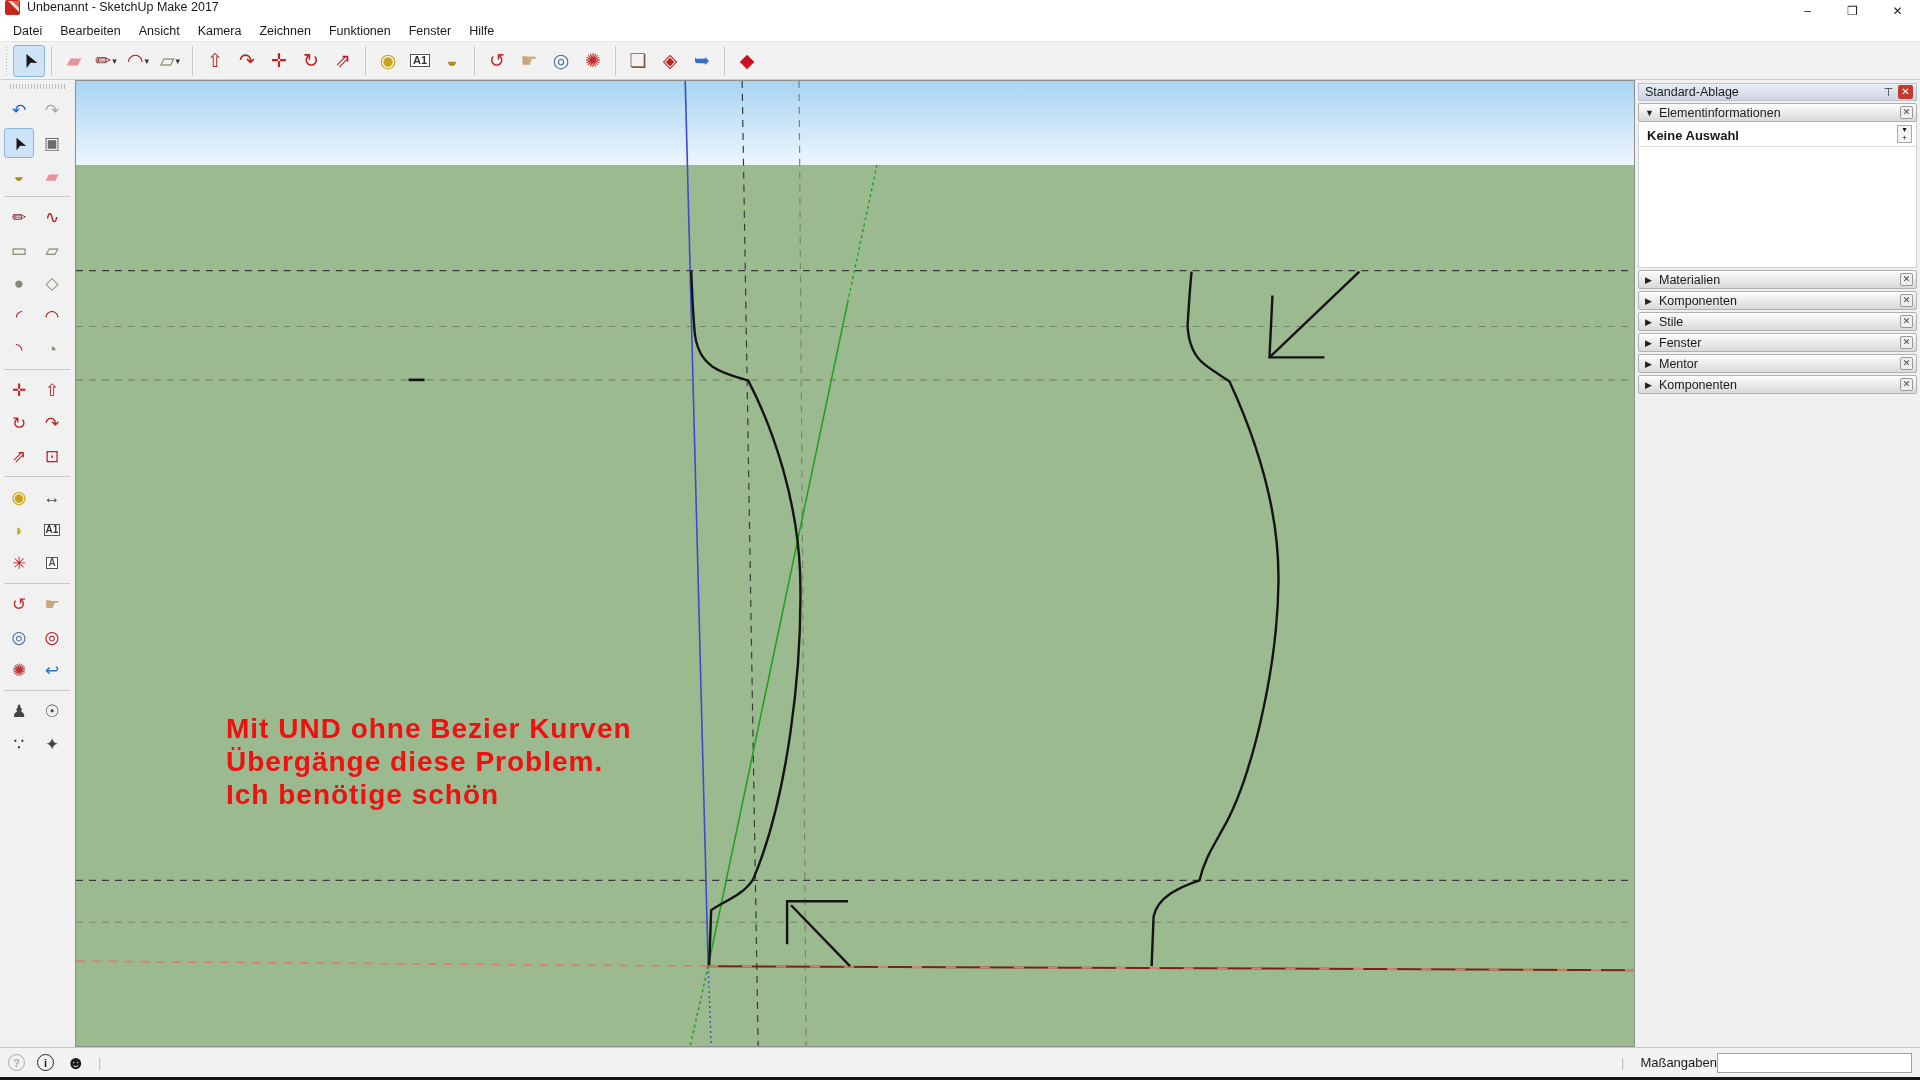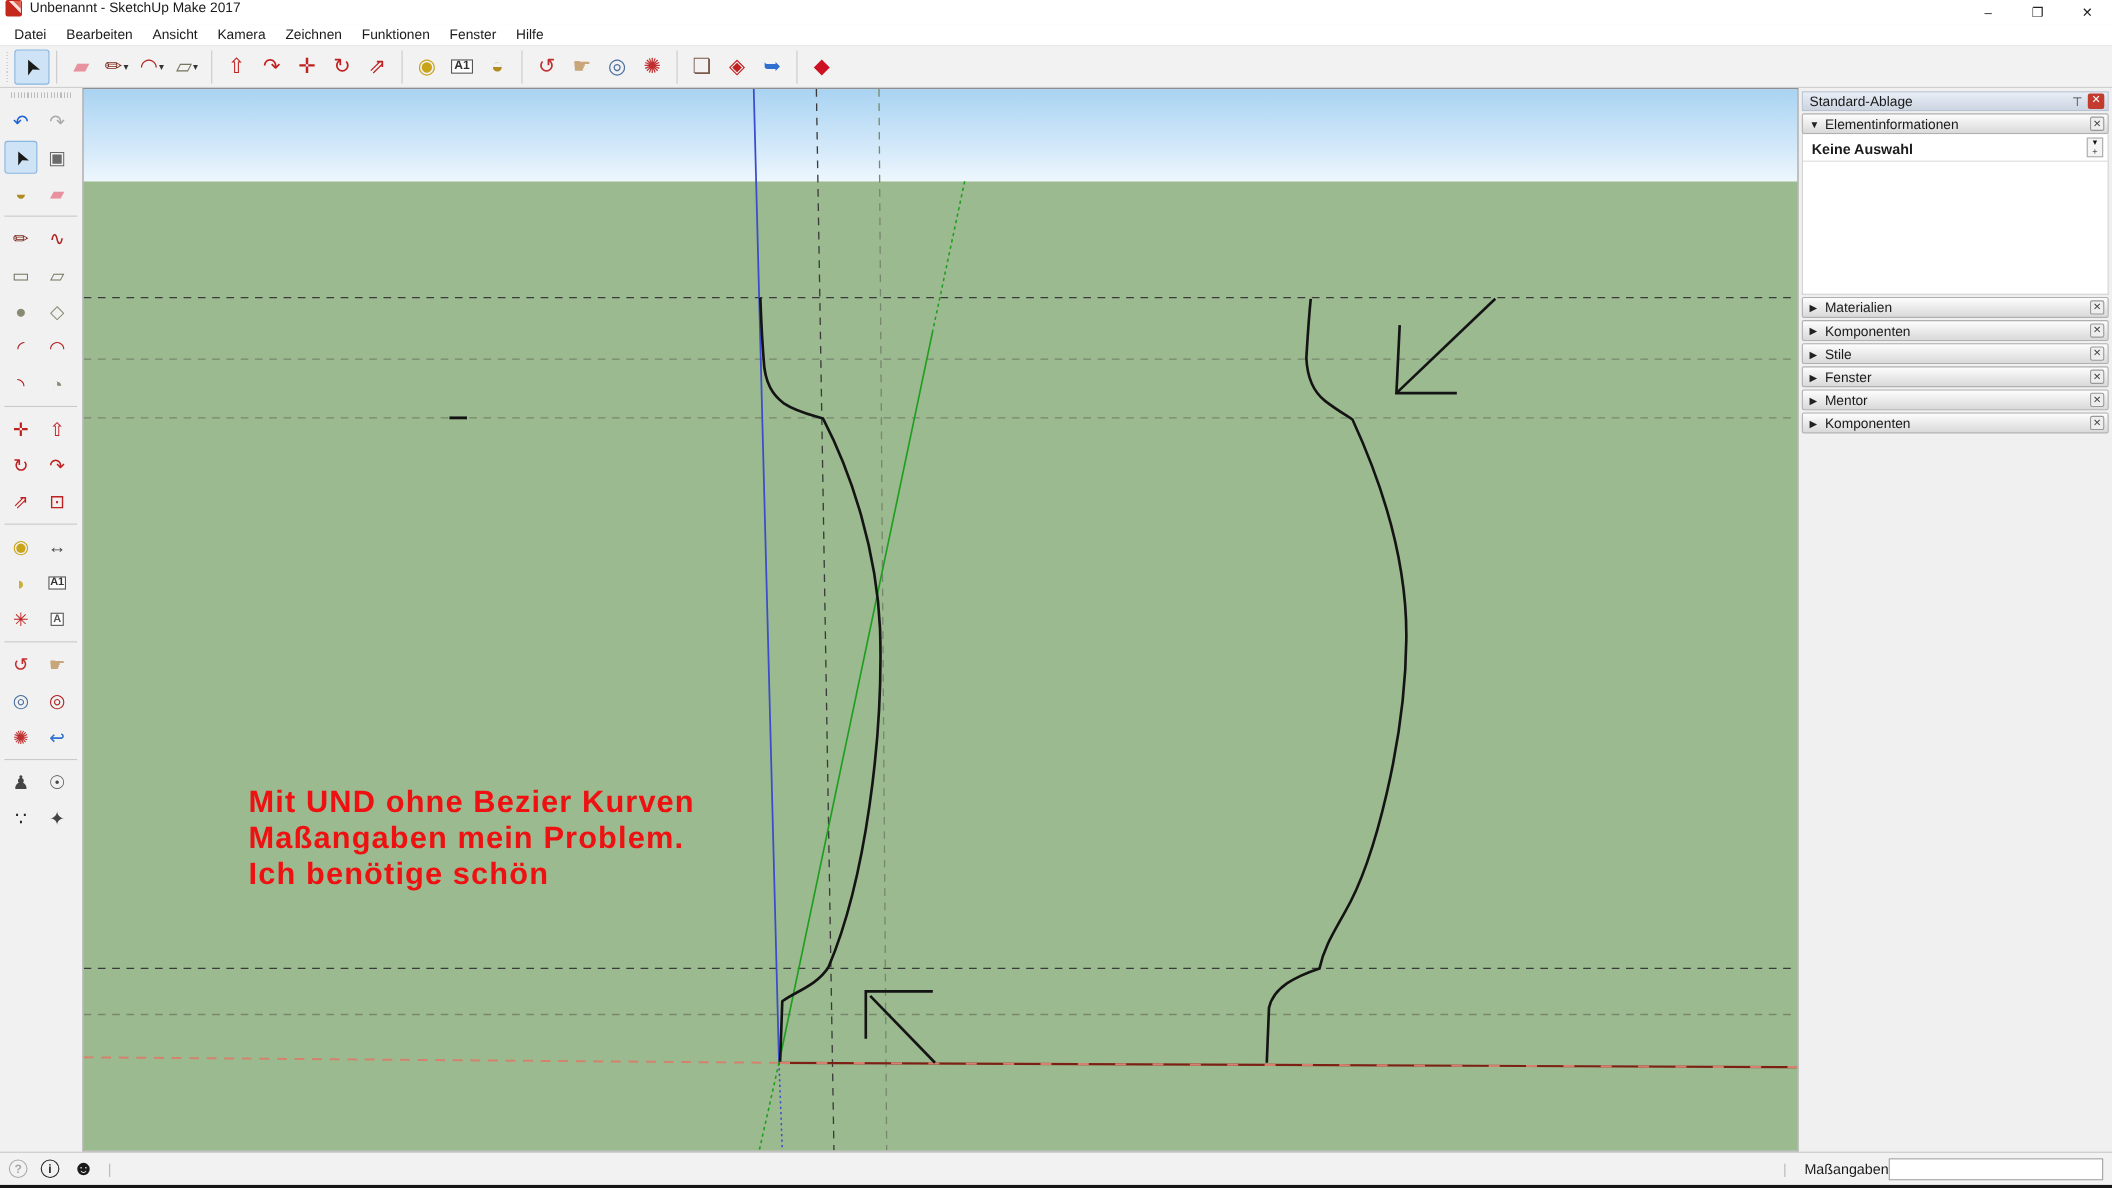--- a/index.html
+++ b/index.html
@@ -366,21 +366,21 @@
         </g>
         <g>
           <polyline class="sketch" points="1273,295 1270,357 1325,357"></polyline>
           <line class="sketch" x1="1270" y1="357" x2="1360" y2="271"></line>
         </g>
       </g>
     </svg>
 
     <div class="annotation">
       <div>Mit UND ohne Bezier Kurven</div>
-      <div>Maßangaben mein Problem.</div>
+      <div>Übergänge diese Problem.</div>
       <div>Ich benötige schön</div>
     </div>
   </div>
 
   <div class="tray">
     <div class="tray-title">
       <span class="tray-title-label">Standard-Ablage</span>
       <span class="pin-btn">⊤</span>
       <span class="tray-close">✕</span>
     </div>

